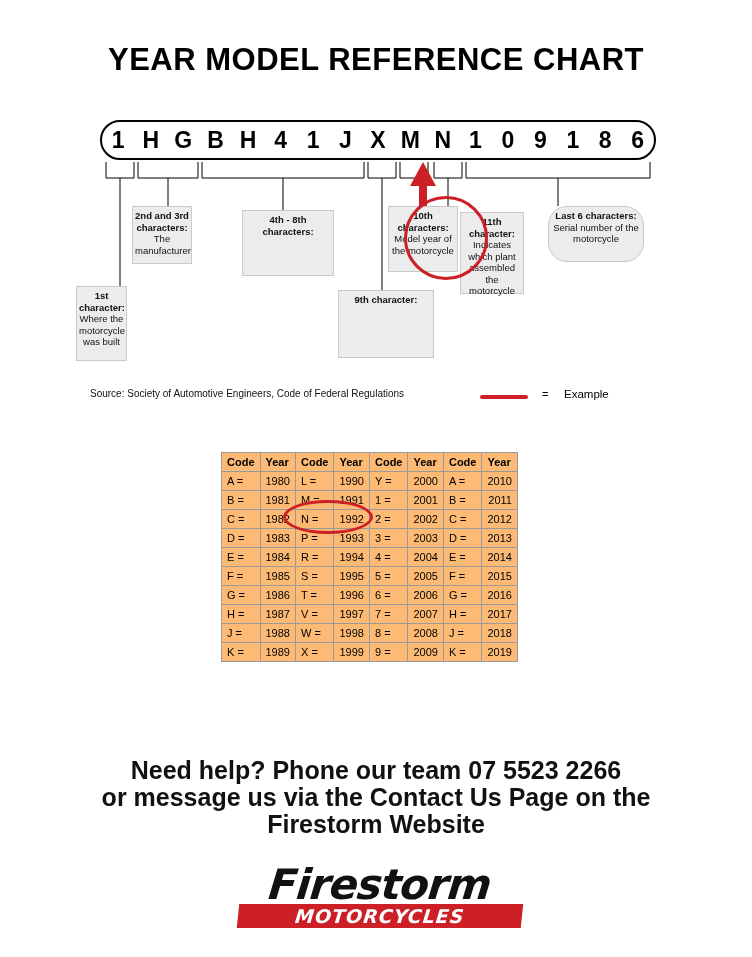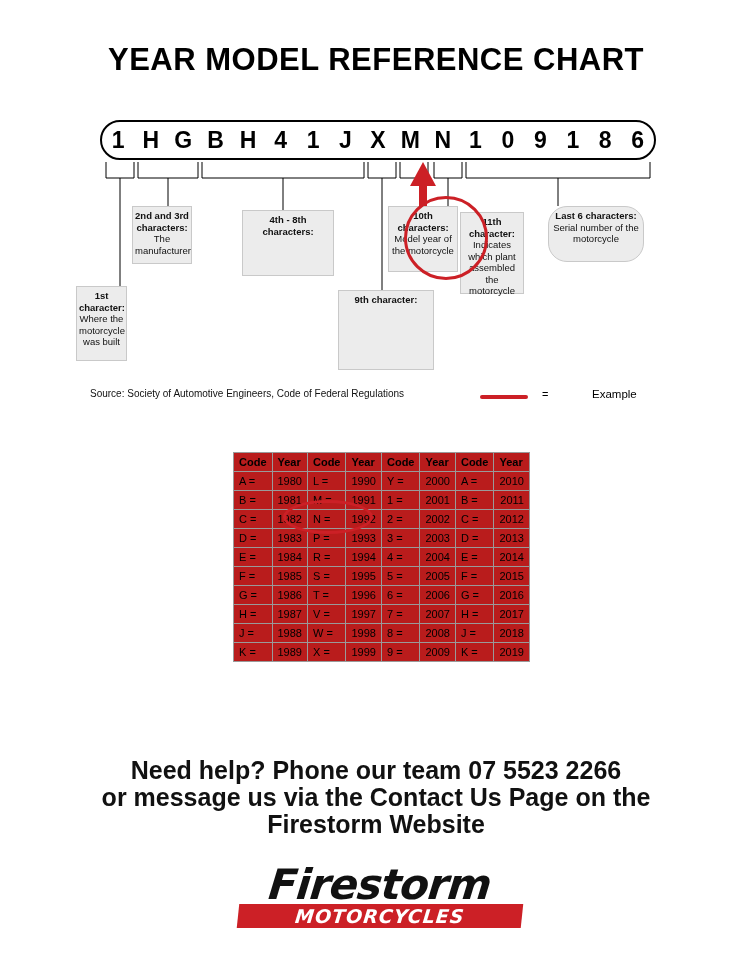--- a/index.html
+++ b/index.html
@@ -82,42 +82,42 @@
     color: #111;
   }
   #legend-equals {
     position: absolute;
     left: 542px;
     top: 388px;
     font-size: 11px;
   }
   #legend-label {
     position: absolute;
-    left: 592px;
+    left: 564px;
     top: 388px;
     font-size: 11.5px;
   }
   #legend-dash {
     position: absolute;
     left: 480px;
     top: 395px;
     width: 48px;
     height: 4px;
     background: #cc2026;
     border-radius: 2px;
   }
 
   
   #code-table {
     position: absolute;
-    left: 233px;
+    left: 221px;
     top: 452px;
     border-collapse: collapse;
     font-size: 11px;
-    background: #b91c1c;
+    background: #fdba74;
   }
   #code-table th, #code-table td {
     border: 1px solid #9a9a9a;
     padding: 2px 5px;
     height: 19px;
     box-sizing: border-box;
     white-space: nowrap;
   }
   #code-table th {
     font-weight: bold;
@@ -261,21 +261,21 @@
 
 <div class="callout" style="left:132px; top:206px; width:60px; height:58px;">
   <b>2nd and 3rd characters:</b><br>
   <span>The manufacturer</span>
 </div>
 
 <div class="callout" style="left:242px; top:210px; width:92px; height:66px;">
   <b>4th - 8th characters:</b><br>
 </div>
 
-<div class="callout" style="left:338px; top:290px; width:96px; height:80px;">
+<div class="callout" style="left:338px; top:290px; width:96px; height:68px;">
   <b>9th character:</b><br>
 </div>
 
 <div class="callout" style="left:388px; top:206px; width:70px; height:66px;">
   <b>10th characters:</b><br>
   <span>Model year of the motorcycle</span>
 </div>
 
 <div class="callout" style="left:460px; top:212px; width:64px; height:82px;">
   <b>11th character:</b><br>

